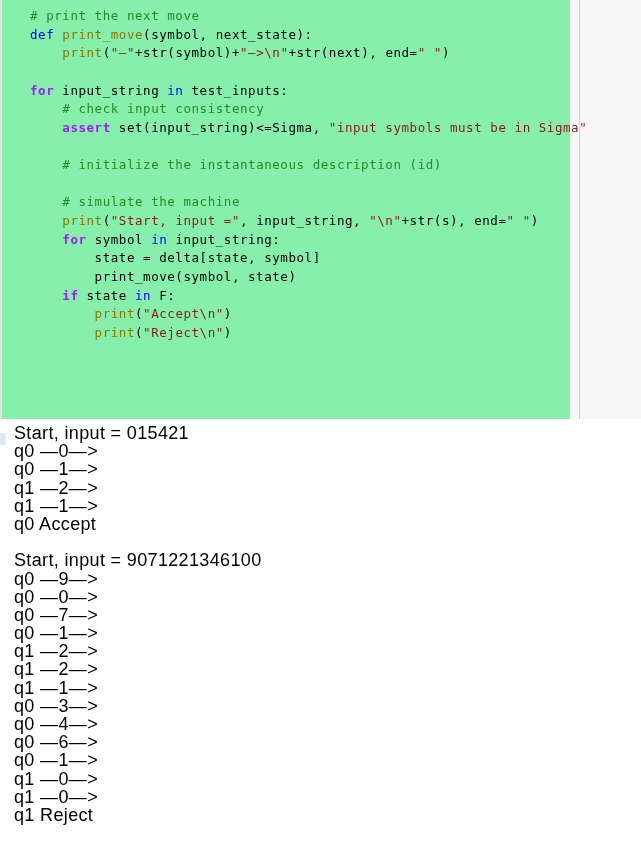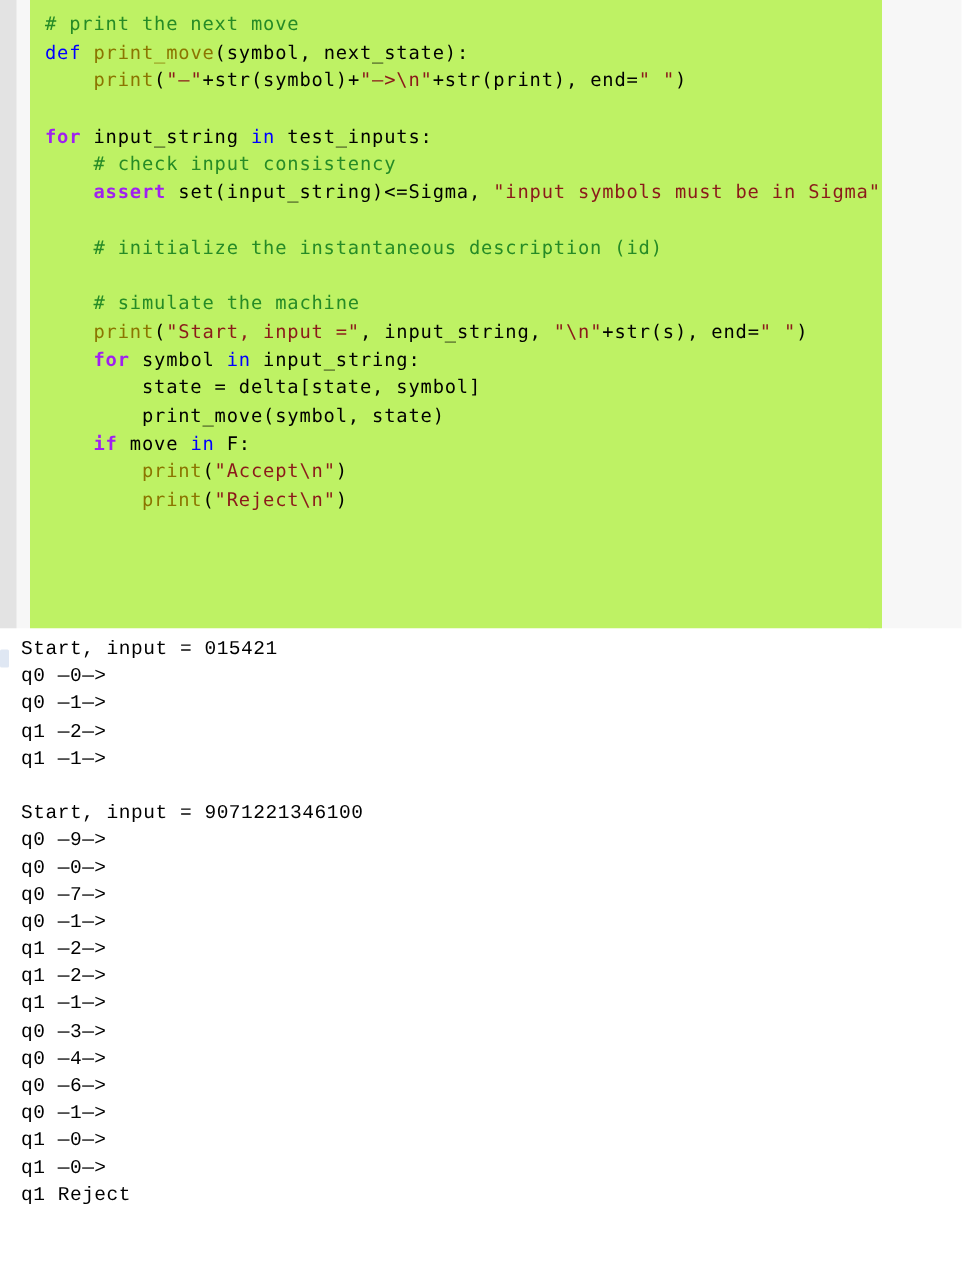--- a/index.html
+++ b/index.html
@@ -36,27 +36,27 @@
   #code-cell-border {
     position: absolute;
     left: 579px;
     top: 0;
     width: 1px;
     height: 419px;
     background: #cfcfcf;
   }
   #code-area {
     position: absolute;
-    left: 20px;
+    left: 2px;
     top: 0px;
     width: 568px;
     height: 419px;
-    padding: 7px 0 0 10px;
+    padding: 7px 0 0 28px;
     box-sizing: border-box;
-    background: #bef264;
+    background: #86efac;
   }
   .code-line {
     font-family: "DejaVu Sans Mono", "Liberation Mono", monospace;
     font-size: 12.5px;
     line-height: 18.65px;
     height: 18.65px;
     white-space: pre;
     color: #000000;
     letter-spacing: 0.55px;
   }
@@ -87,66 +87,67 @@
     background: #dfe7f3;
     border-radius: 1px;
   }
   #output-text {
     position: absolute;
     left: 14px;
     top: 5px;
     width: 600px;
   }
   .out-line {
-    font-family: Liberation Mono, monospace;
-    font-size: 13px;
+    font-family: Liberation Sans, sans-serif;
+    font-size: 18px;
     line-height: 18.2px;
     height: 18.2px;
     white-space: pre;
     color: #000000;
     letter-spacing: 0.35px;
   }
   .out-blank { height: 18.2px; }
 </style>
 </head>
 <body>
 
 <div id="code-cell">
   <div id="code-gutter"></div>
   <div id="code-cell-border"></div>
   <div id="code-area">
       <div class="code-line"><span class="tok-com"># print the next move</span></div>
       <div class="code-line"><span class="tok-kw2">def </span><span class="tok-fn">print_move</span><span class="tok-txt">(symbol, next_state):</span></div>
-      <div class="code-line"><span class="tok-txt">    </span><span class="tok-fn">print</span><span class="tok-txt">(</span><span class="tok-str">"—"</span><span class="tok-txt">+str(symbol)+</span><span class="tok-str">"—&gt;\n"</span><span class="tok-txt">+str(print), end=</span><span class="tok-str">" "</span><span class="tok-txt">)</span></div>
+      <div class="code-line"><span class="tok-txt">    </span><span class="tok-fn">print</span><span class="tok-txt">(</span><span class="tok-str">"—"</span><span class="tok-txt">+str(symbol)+</span><span class="tok-str">"—&gt;\n"</span><span class="tok-txt">+str(next), end=</span><span class="tok-str">" "</span><span class="tok-txt">)</span></div>
       <div class="code-line">&nbsp;</div>
       <div class="code-line"><span class="tok-kw">for </span><span class="tok-txt">input_string </span><span class="tok-kw2">in </span><span class="tok-txt">test_inputs:</span></div>
       <div class="code-line"><span class="tok-txt">    </span><span class="tok-com"># check input consistency</span></div>
       <div class="code-line"><span class="tok-txt">    </span><span class="tok-kw">assert </span><span class="tok-txt">set(input_string)&lt;=Sigma, </span><span class="tok-str">"input symbols must be in Sigma"</span></div>
       <div class="code-line">&nbsp;</div>
       <div class="code-line"><span class="tok-txt">    </span><span class="tok-com"># initialize the instantaneous description (id)</span></div>
       <div class="code-line">&nbsp;</div>
       <div class="code-line"><span class="tok-txt">    </span><span class="tok-com"># simulate the machine</span></div>
       <div class="code-line"><span class="tok-txt">    </span><span class="tok-fn">print</span><span class="tok-txt">(</span><span class="tok-str">"Start, input ="</span><span class="tok-txt">, input_string, </span><span class="tok-str">"\n"</span><span class="tok-txt">+str(s), end=</span><span class="tok-str">" "</span><span class="tok-txt">)</span></div>
       <div class="code-line"><span class="tok-txt">    </span><span class="tok-kw">for </span><span class="tok-txt">symbol </span><span class="tok-kw2">in </span><span class="tok-txt">input_string:</span></div>
       <div class="code-line"><span class="tok-txt">        state = delta[state, symbol]</span></div>
       <div class="code-line"><span class="tok-txt">        print_move(symbol, state)</span></div>
-      <div class="code-line"><span class="tok-txt">    </span><span class="tok-kw">if </span><span class="tok-txt">move </span><span class="tok-kw2">in </span><span class="tok-txt">F:</span></div>
+      <div class="code-line"><span class="tok-txt">    </span><span class="tok-kw">if </span><span class="tok-txt">state </span><span class="tok-kw2">in </span><span class="tok-txt">F:</span></div>
       <div class="code-line"><span class="tok-txt">        </span><span class="tok-fn">print</span><span class="tok-txt">(</span><span class="tok-str">"Accept\n"</span><span class="tok-txt">)</span></div>
       <div class="code-line"><span class="tok-txt">        </span><span class="tok-fn">print</span><span class="tok-txt">(</span><span class="tok-str">"Reject\n"</span><span class="tok-txt">)</span></div>
     </div>
 </div>
 
 <div id="output-cell">
   <div id="output-prompt-marker"></div>
   <div id="output-text">
       <div class="out-line">Start, input = 015421</div>
       <div class="out-line">q0 —0—&gt;</div>
       <div class="out-line">q0 —1—&gt;</div>
       <div class="out-line">q1 —2—&gt;</div>
       <div class="out-line">q1 —1—&gt;</div>
+      <div class="out-line">q0 Accept</div>
       <div class="out-line out-blank">&nbsp;</div>
       <div class="out-line">Start, input = 9071221346100</div>
       <div class="out-line">q0 —9—&gt;</div>
       <div class="out-line">q0 —0—&gt;</div>
       <div class="out-line">q0 —7—&gt;</div>
       <div class="out-line">q0 —1—&gt;</div>
       <div class="out-line">q1 —2—&gt;</div>
       <div class="out-line">q1 —2—&gt;</div>
       <div class="out-line">q1 —1—&gt;</div>
       <div class="out-line">q0 —3—&gt;</div>

